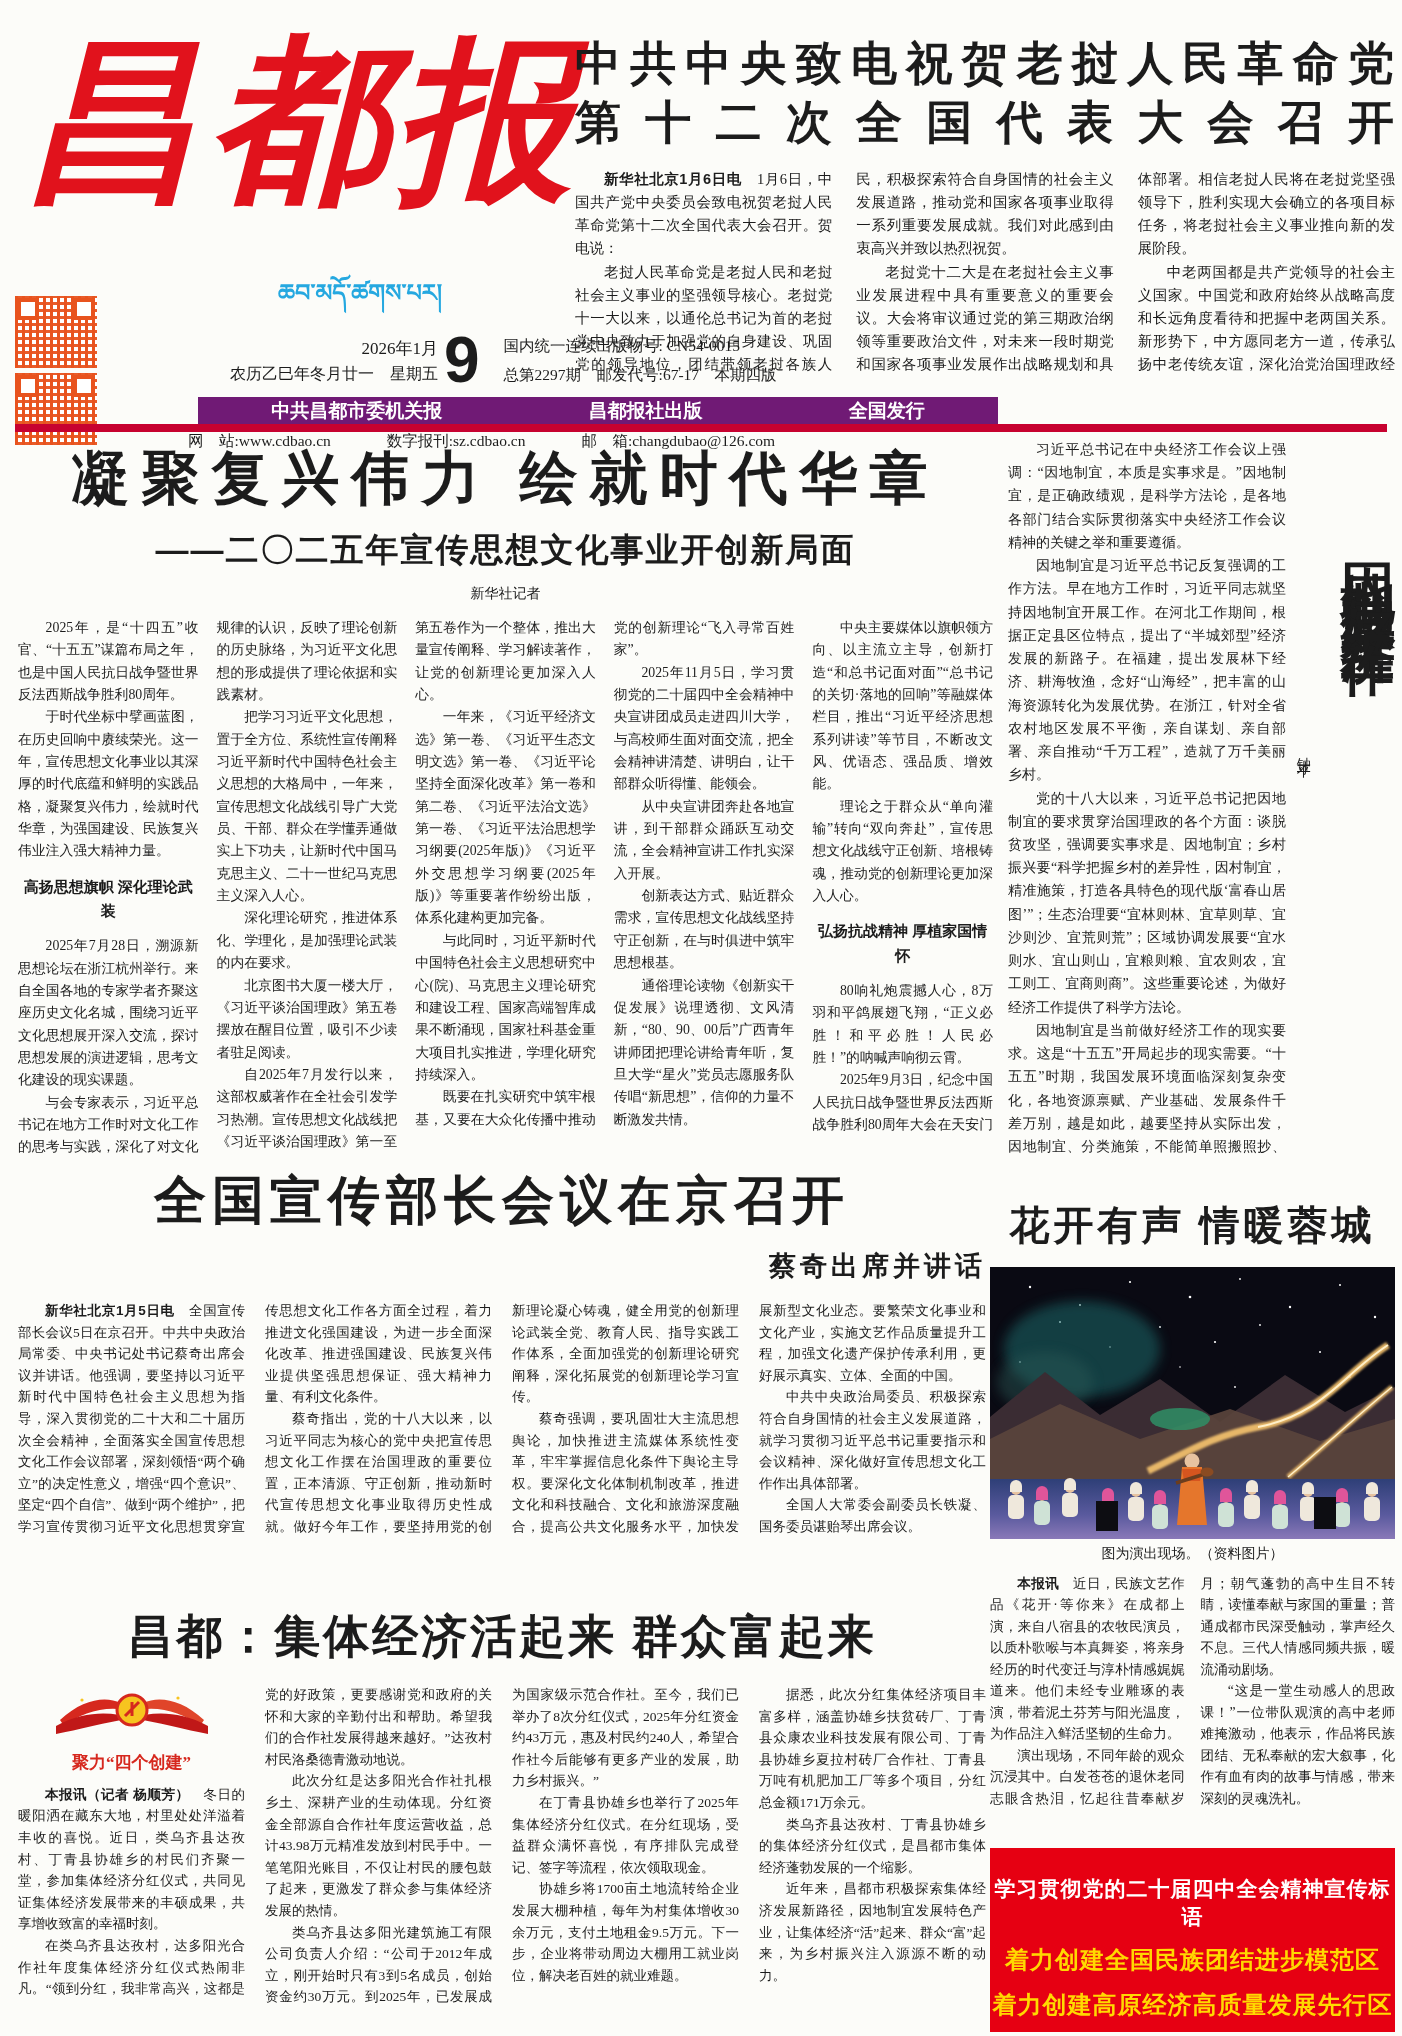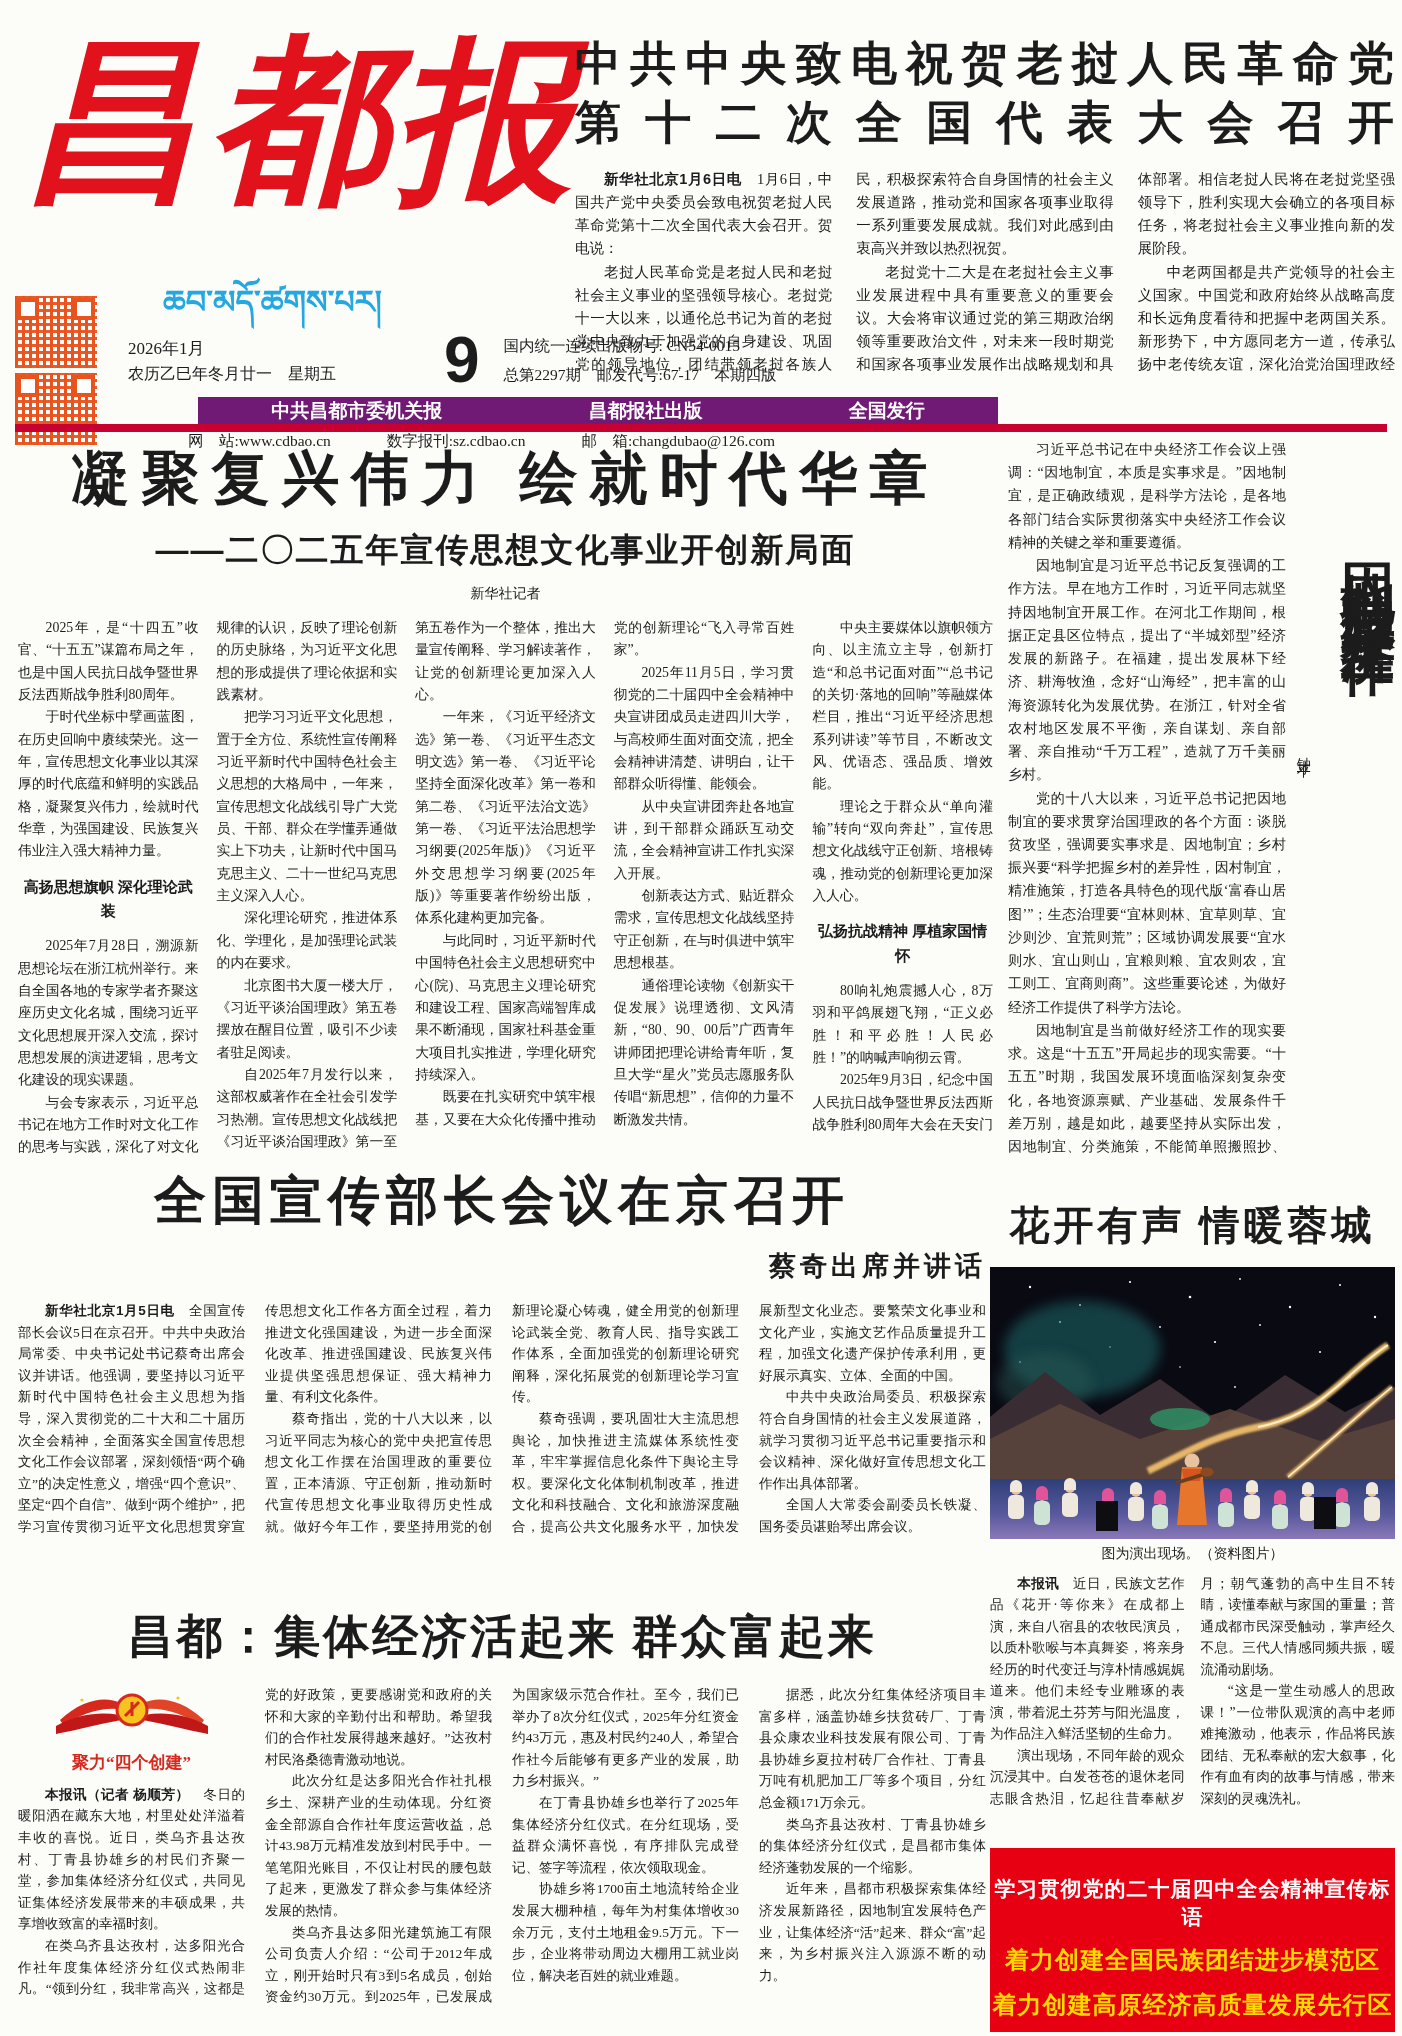--- a/index.html
+++ b/index.html
@@ -1,31 +1,31 @@
 <!DOCTYPE html>
 <html><head>
 <meta charset="utf-8">
 <style>
   html,body{margin:0;padding:0;background:#d9d9d9;font-family:"Liberation Serif",serif;}
   #page{position:relative;width:1402px;height:2036px;margin:0 auto;background:#fcfcf9;overflow:hidden;color:#1c1c1c;}
   
   .masthead-title{position:absolute;left:22px;top:2px;width:550px;height:262px;
     font-family:"Liberation Serif",serif;font-weight:bold;font-style:italic;
     font-size:178px;line-height:1.35;color:#e1121c;letter-spacing:8px;white-space:nowrap;}
-  .tibetan{position:absolute;left:163px;top:266px;width:420px;
-    font-size:32px;font-weight:bold;color:#25a8e0;font-family:"DejaVu Sans",sans-serif;}
+  .tibetan{position:absolute;left:150px;top:266px;width:420px;text-align:center;
+    font-size:24px;font-weight:bold;color:#25a8e0;font-family:"DejaVu Sans",sans-serif;}
   .qr-block{position:absolute;left:15px;top:296px;width:84px;display:flex;flex-direction:column;gap:5px;}
   .qr{width:82px;height:72px;position:relative;
     background:repeating-linear-gradient(0deg,rgba(232,83,30,.95) 0 3px,transparent 3px 7px),
                repeating-linear-gradient(90deg,#e8531e 0 3px,#fff 3px 7px);}
   .qr::before,.qr::after{content:"";position:absolute;top:2px;width:14px;height:14px;border:4px solid #e8531e;background:#fff;}
   .qr::before{left:2px}.qr::after{right:2px}
   .issue-info{position:absolute;left:128px;top:332px;width:870px;}
   .info-top{display:flex;align-items:center;}
-  .date-col{width:310px;text-align:left;}
+  .date-col{width:310px;text-align:right;}
   .date-l1{font-size:17px;}
   .date-l2{font-size:16px;margin-top:4px;}
   .big-nine{font-size:64px;font-weight:bold;line-height:.9;margin:0 18px 0 6px;font-family:"Liberation Sans",sans-serif;}
   .pub-col{flex:1;padding-left:6px;}
   .pub-l1{font-size:15.5px;}
   .pub-l2{font-size:15.5px;margin-top:8px;}
   .blue-bar{margin-left:70px;margin-top:7px;height:28px;background:#701a75;color:#fff;
     display:flex;justify-content:space-around;align-items:center;
     font-family:"Liberation Sans",sans-serif;font-weight:bold;font-size:19px;}
   .site-row{margin-left:60px;margin-top:6px;font-size:15.5px;display:flex;gap:56px;}

